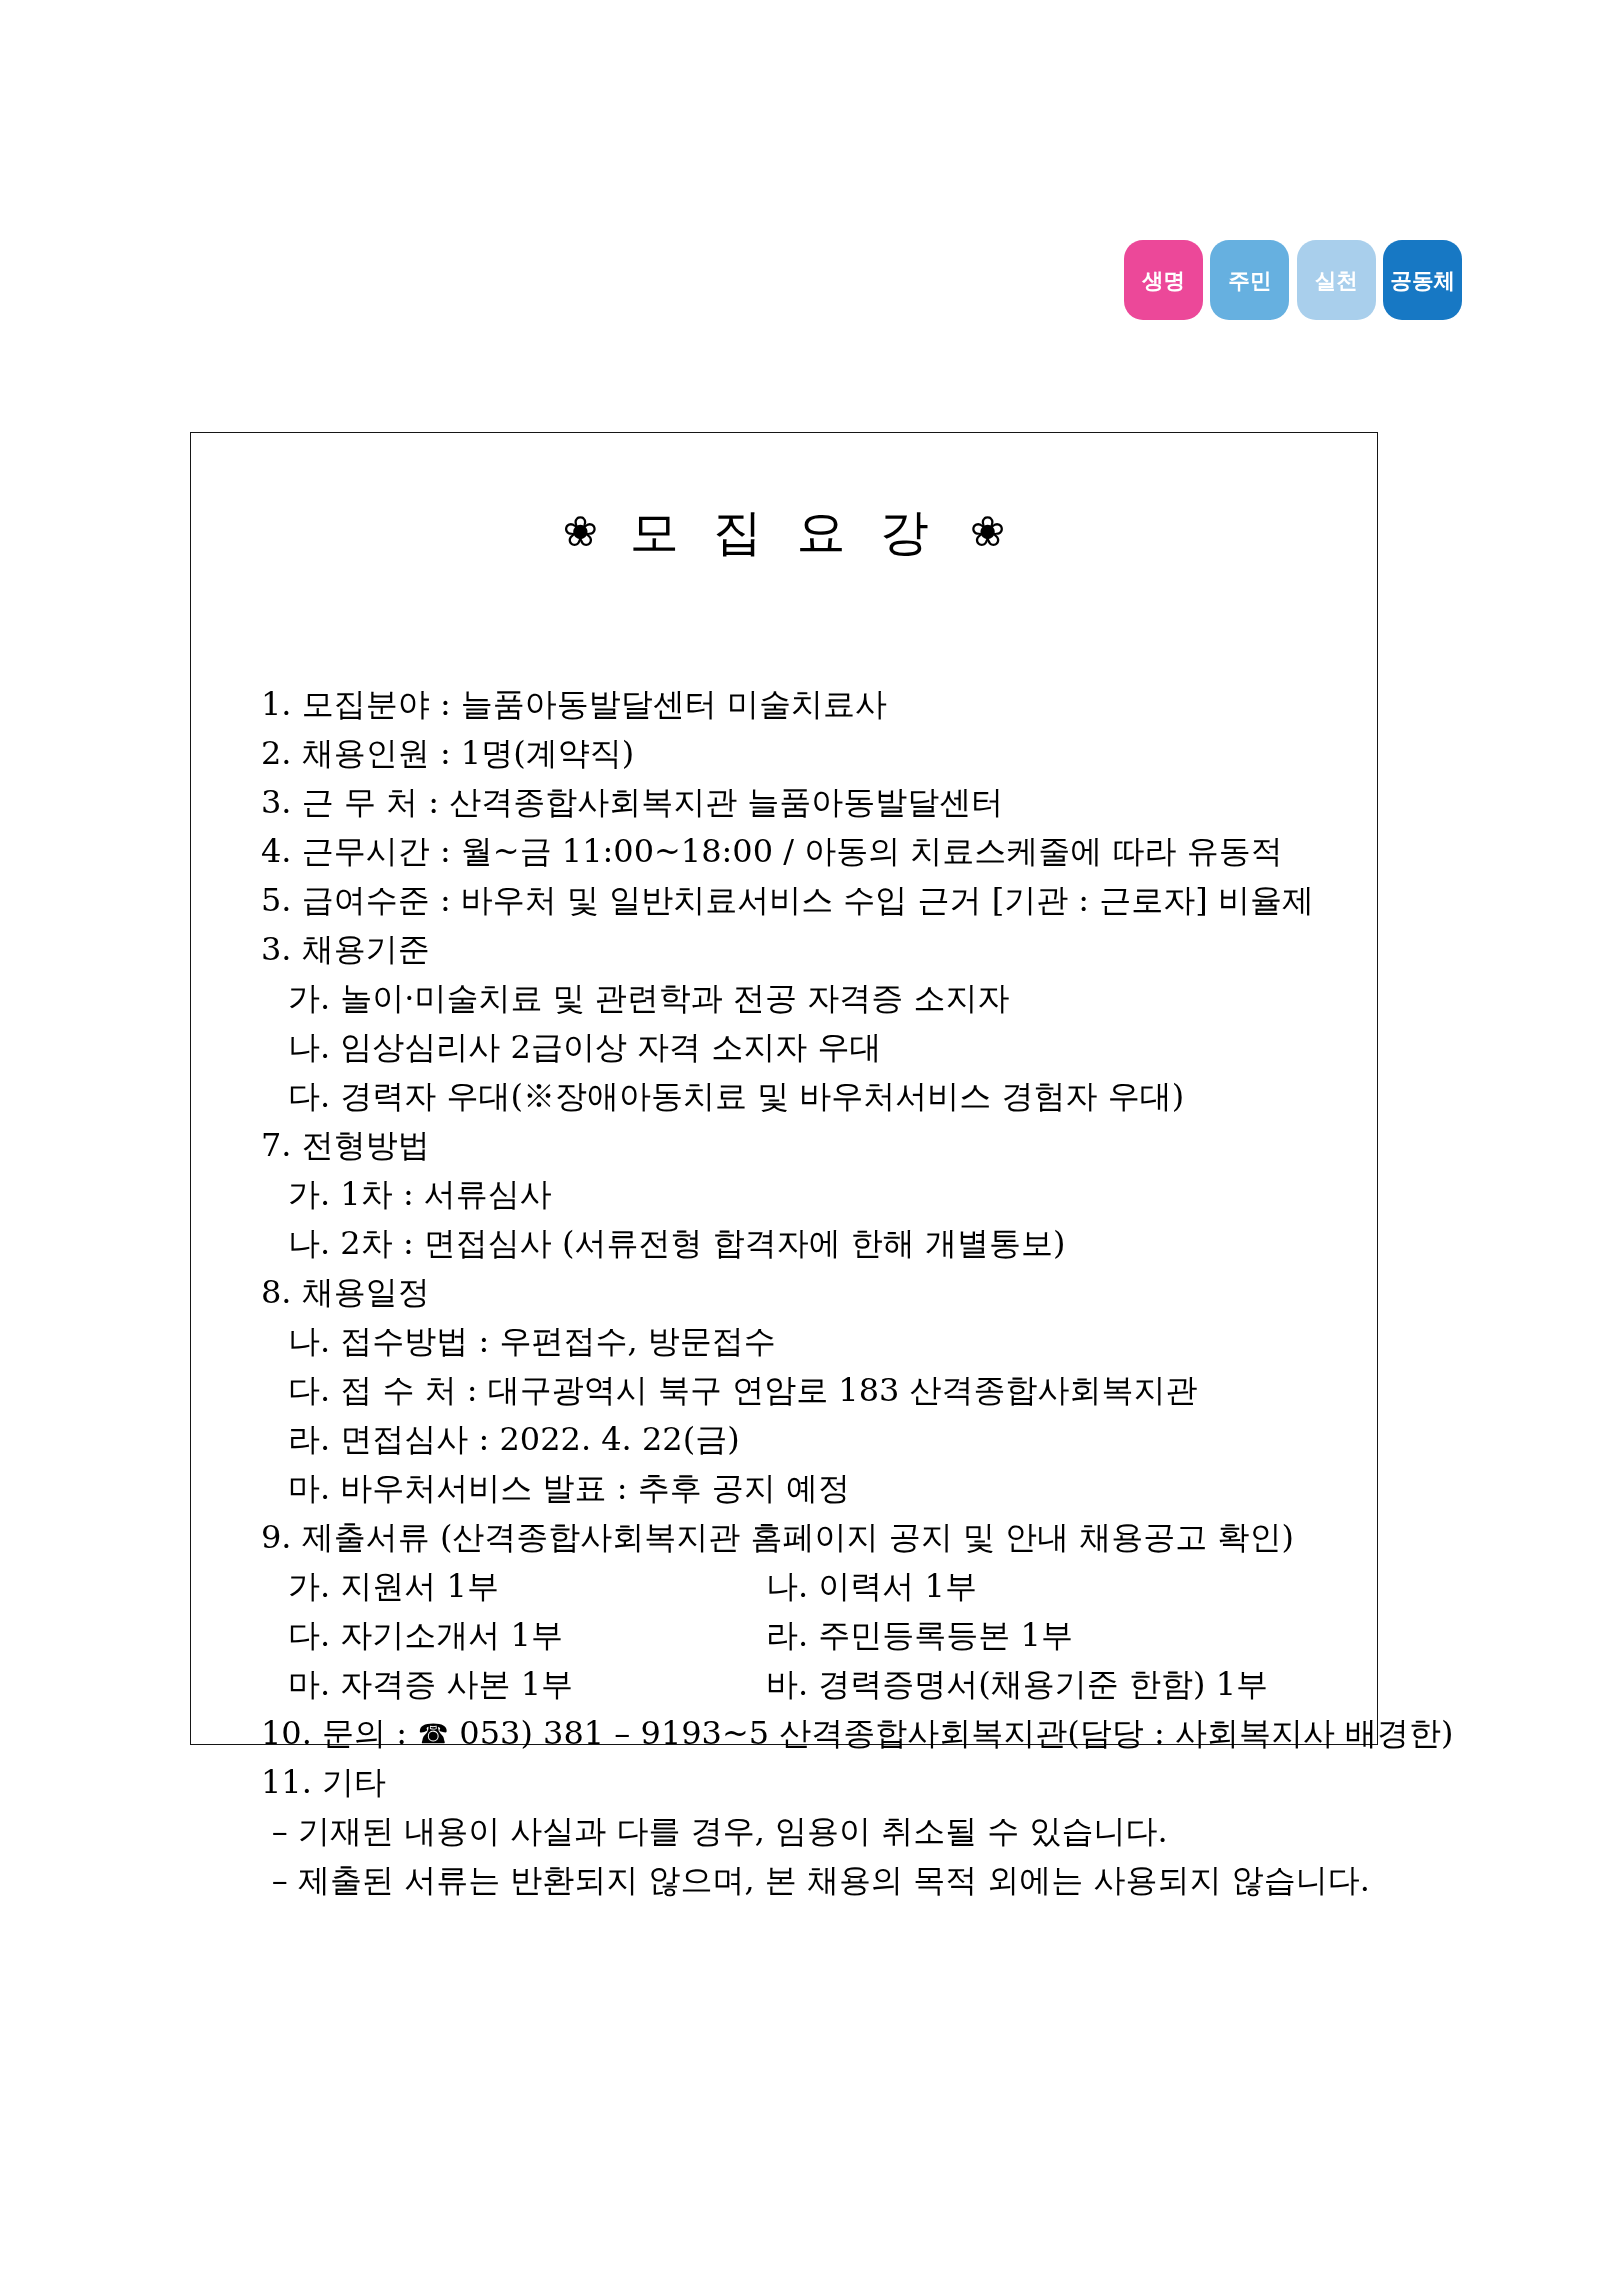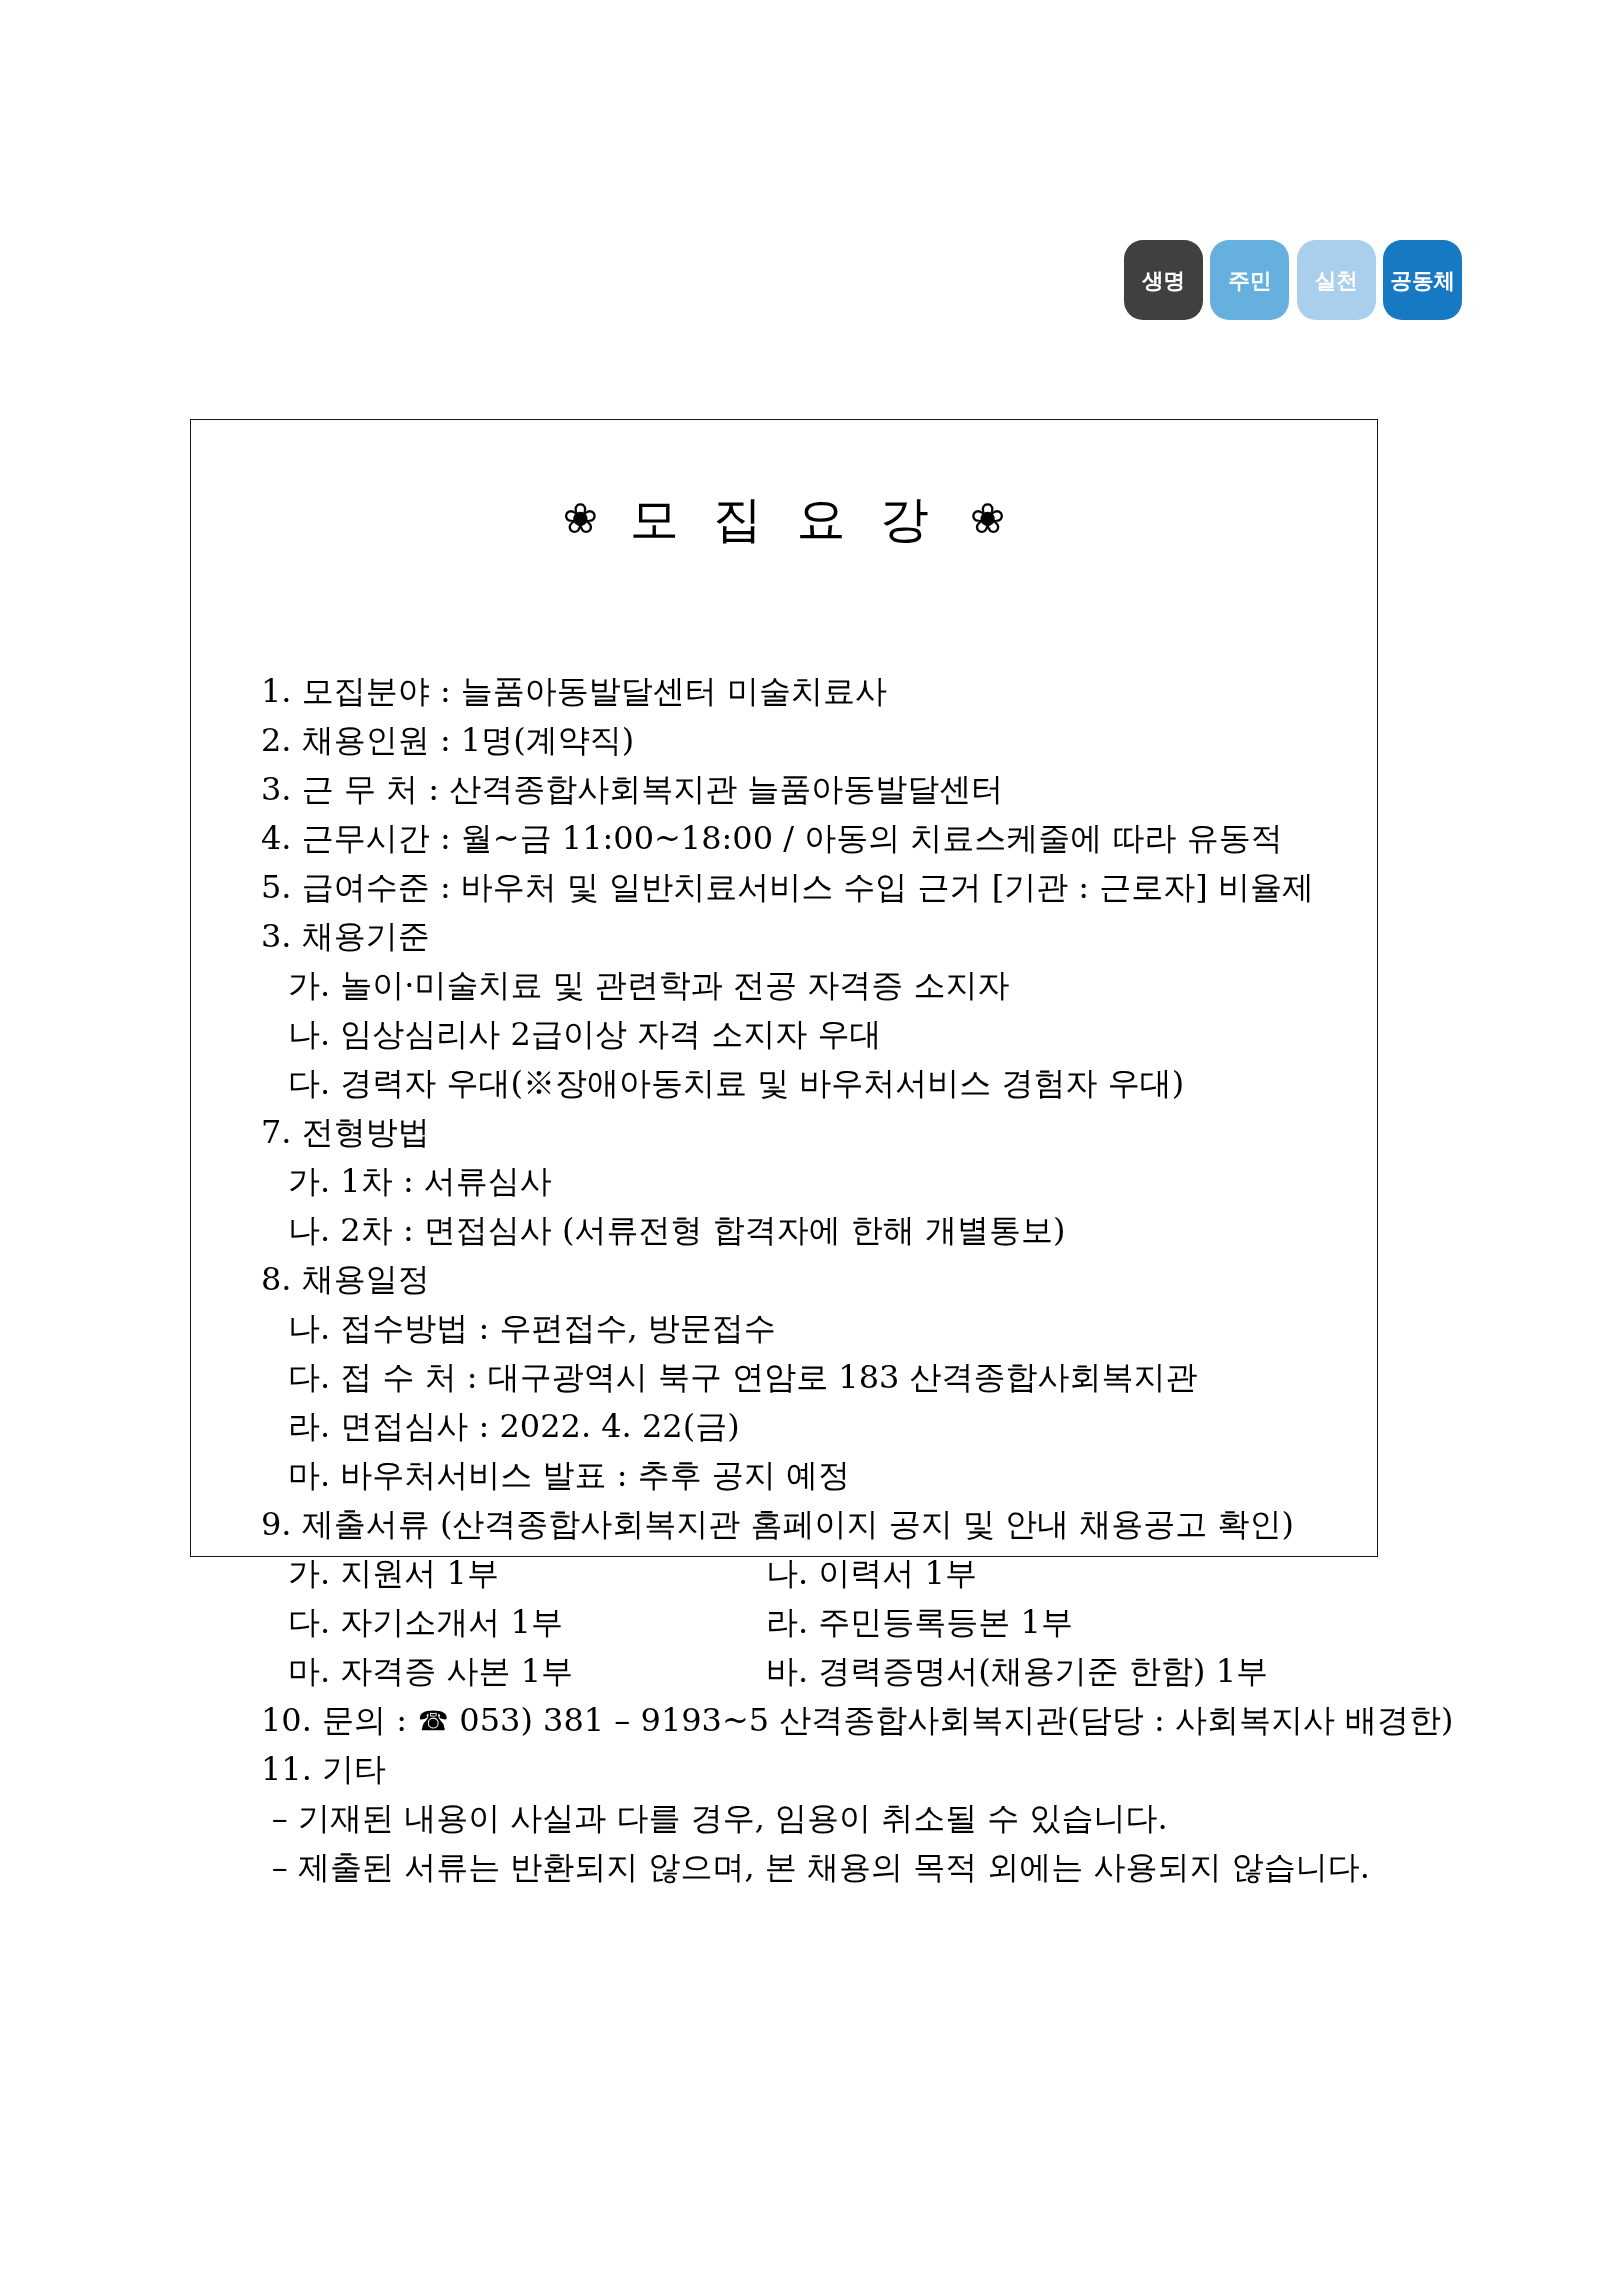--- a/index.html
+++ b/index.html
@@ -36,23 +36,23 @@
     font-weight: bold;
     font-size: 21.6px;
     letter-spacing: 0px;
     box-sizing: border-box;
   }
 
   
   .doc-box {
     position: absolute;
     left: 190px;
-    top: 419px;
+    top: 432px;
     width: 1188px;
-    height: 1138px;
+    height: 1313px;
     border: 1.3px solid #161616;
     box-sizing: border-box;
     background: #ffffff;
   }
 
   .doc-title {
     margin-top: 67px;
     text-align: center;
     font-size: 49px;
     font-weight: normal;
@@ -85,21 +85,21 @@
     display: inline-block;
     width: 478px;
   }
 </style>
 </head>
 <body>
 
 <div class="page">
 
   <div class="badge-row">
-      <div class="badge" style="background: #404040; color: rgb(255, 255, 255);">생명</div>
+      <div class="badge" style="background: #ec4899; color: rgb(255, 255, 255);">생명</div>
       <div class="badge" style="background: rgb(102, 176, 224); color: rgb(255, 255, 255);">주민</div>
       <div class="badge" style="background: rgb(169, 207, 236); color: rgb(255, 255, 255);">실천</div>
       <div class="badge" style="background: rgb(23, 120, 196); color: rgb(255, 255, 255);">공동체</div>
     </div>
 
   <div class="doc-box">
     <div class="doc-title">
       <span class="flower">❀</span>
       <span class="title-text">모 집 요 강</span>
       <span class="flower">❀</span>

